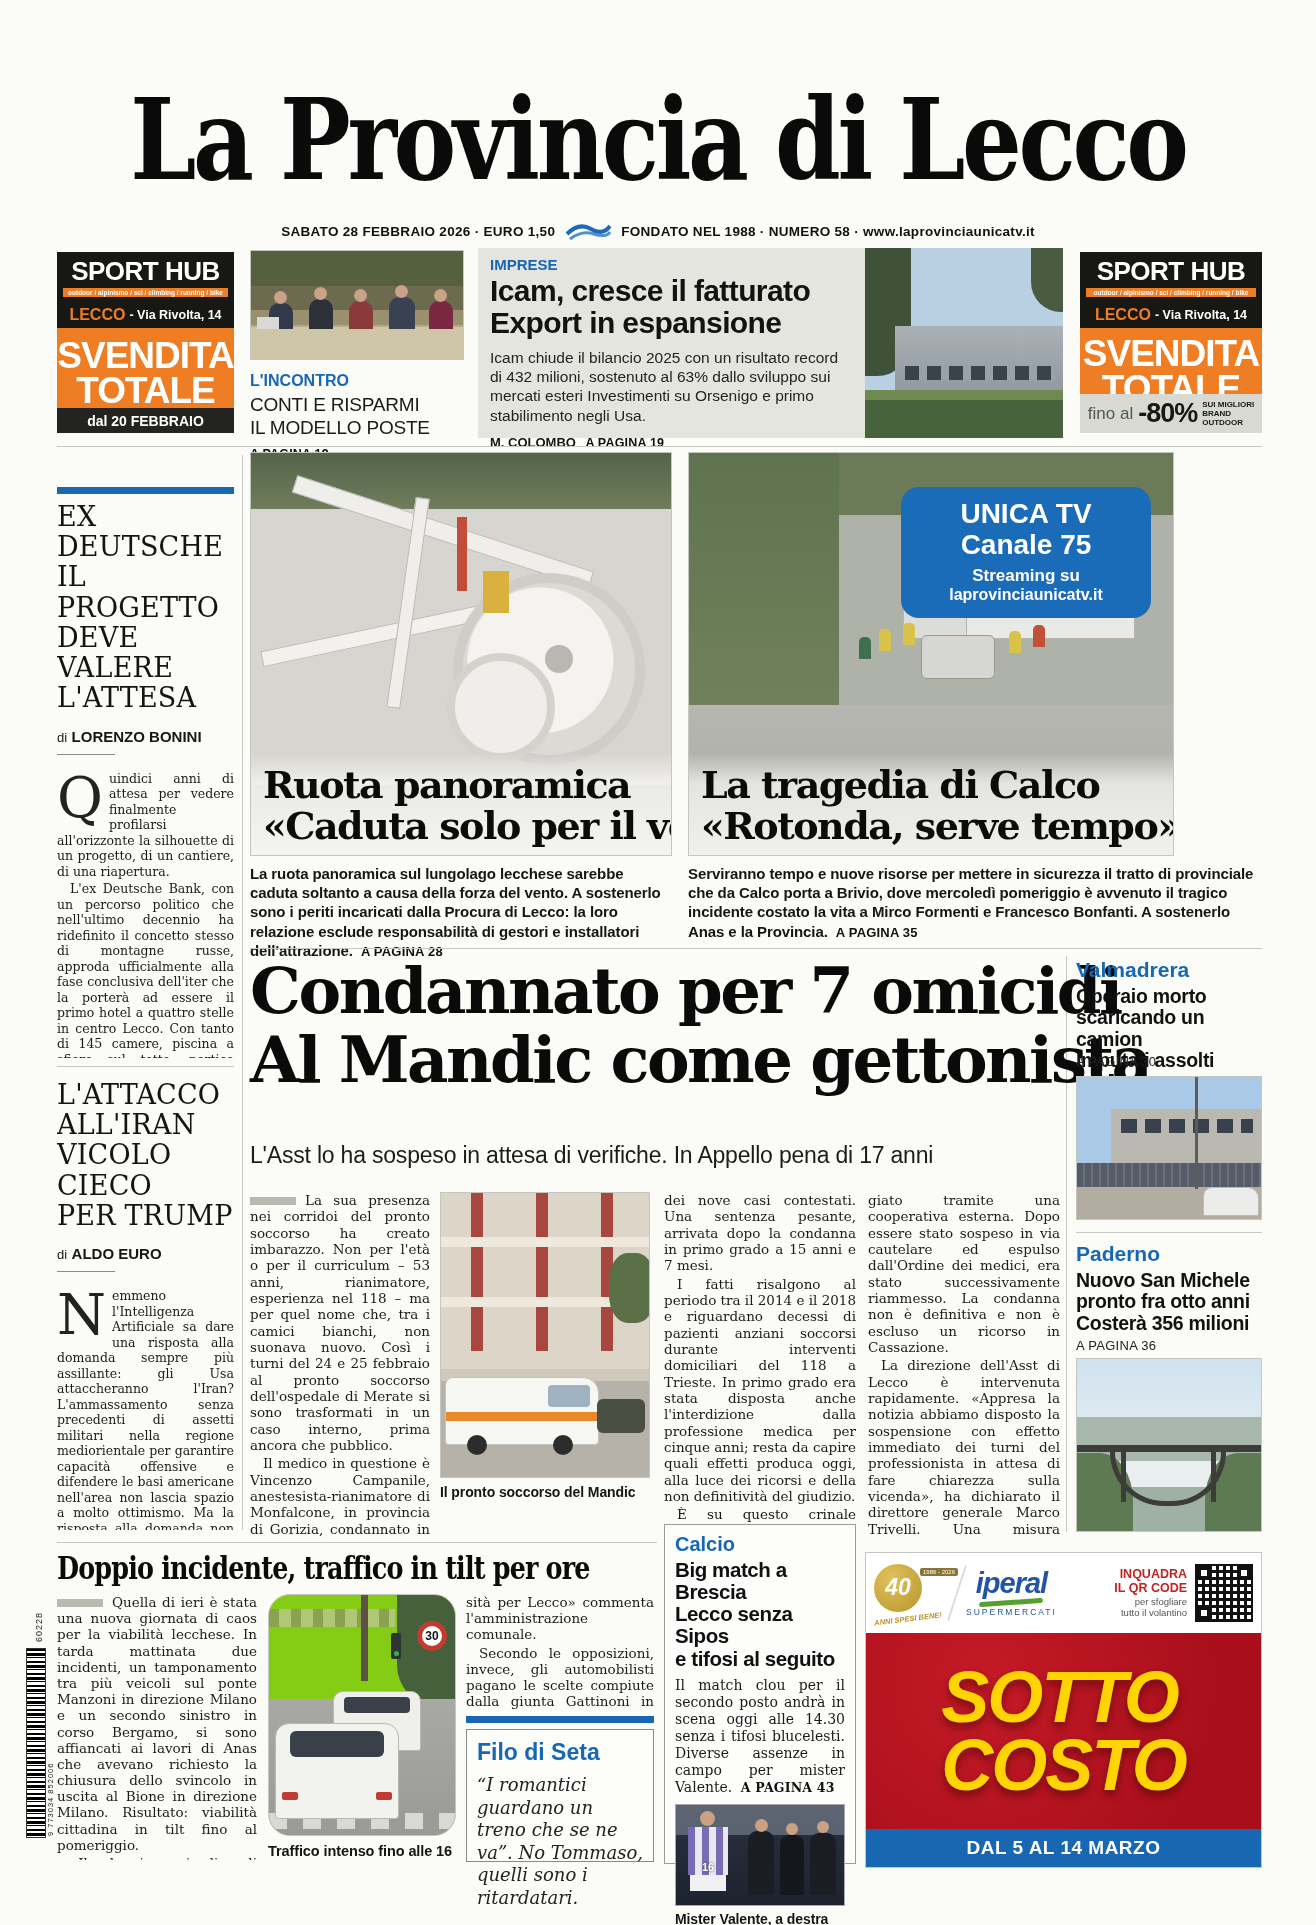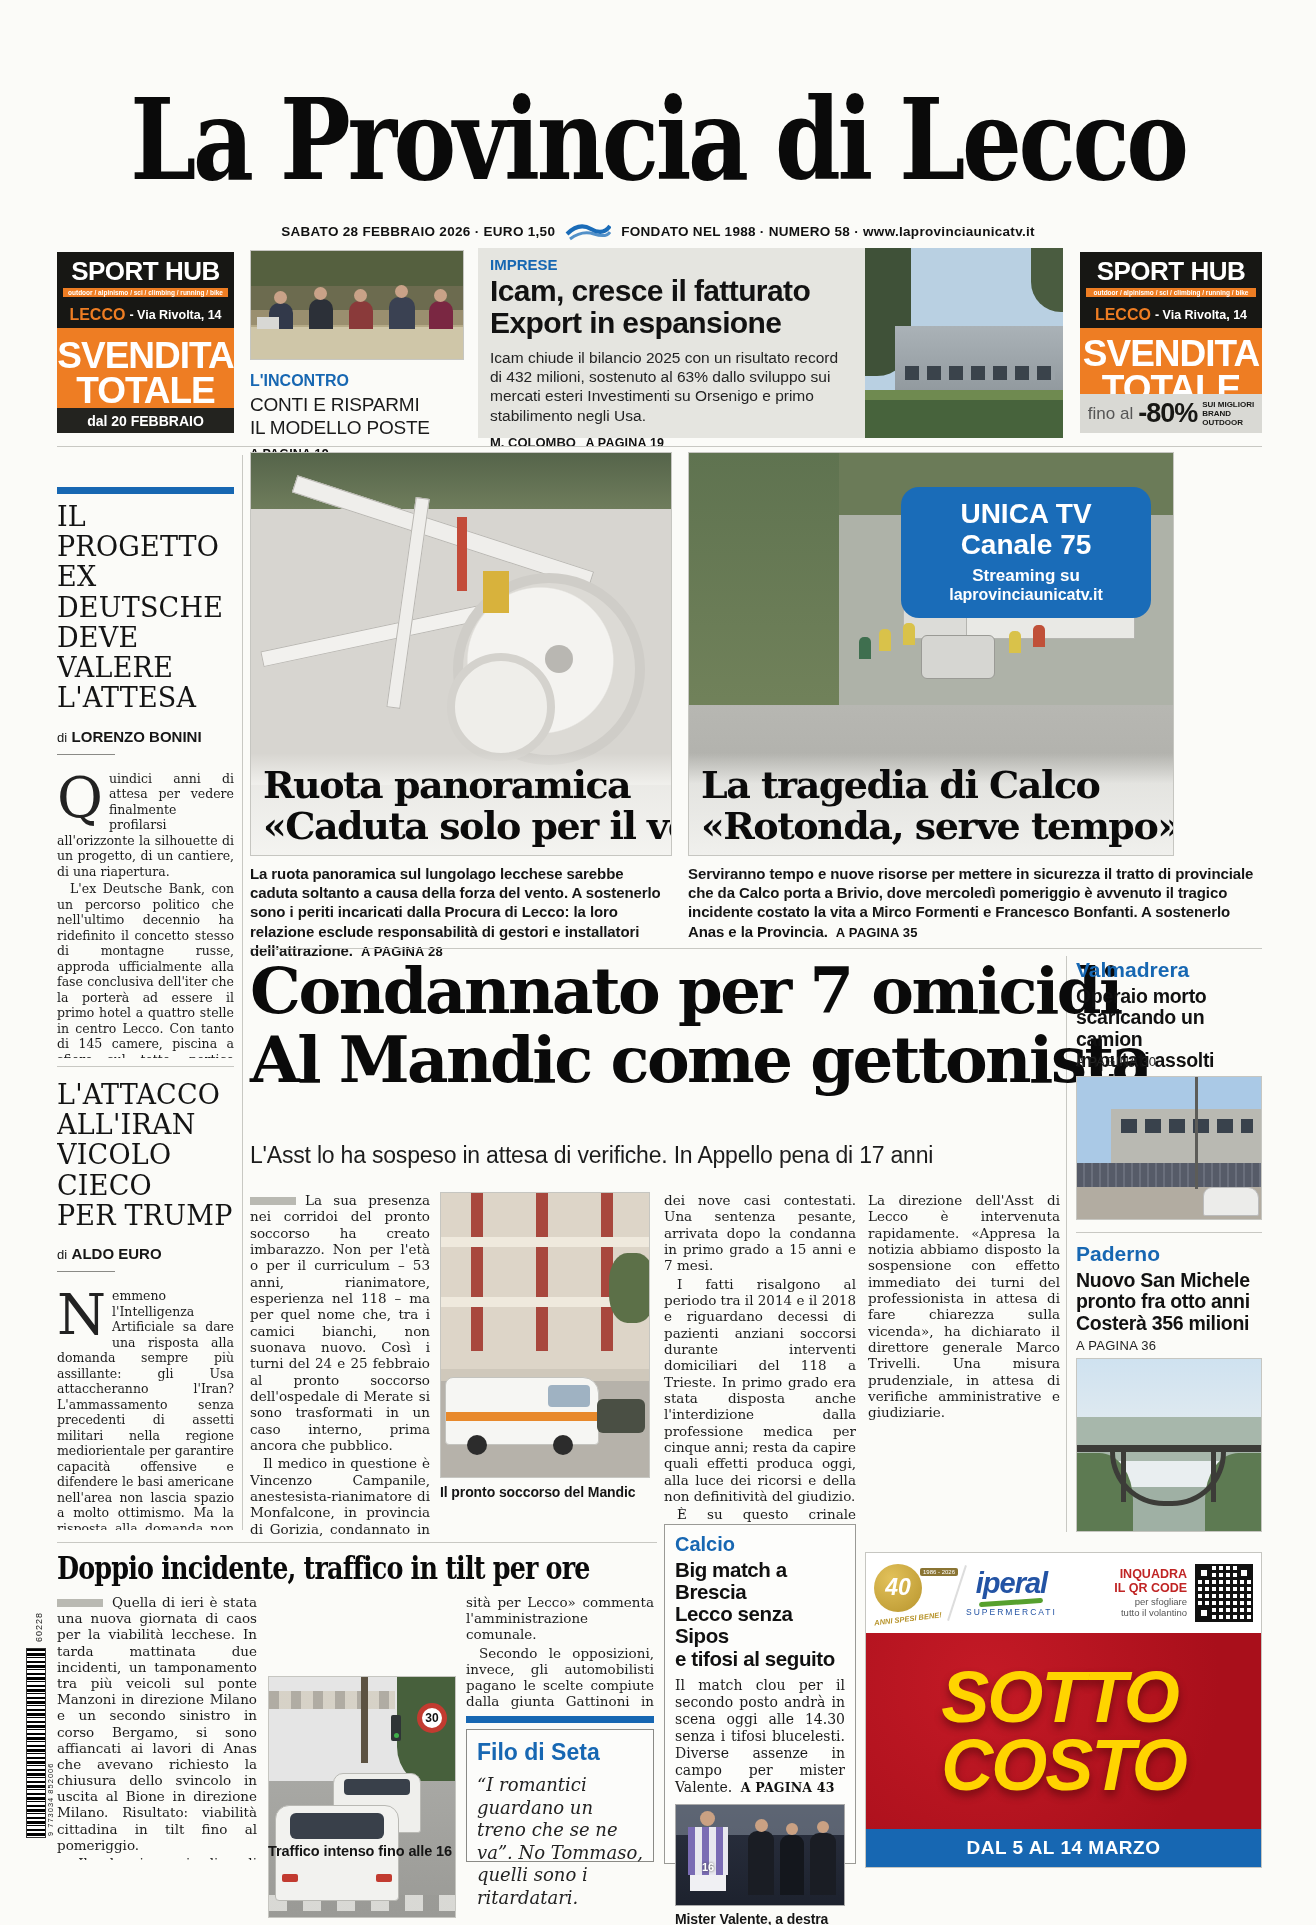--- a/index.html
+++ b/index.html
@@ -138,22 +138,22 @@
       </span>
     </div>
   </div>
 
   <div class="divh" style="left:57px;top:446px;width:1205px;"></div>
 
   <div class="abs" style="left:57px;top:487px;width:177px;height:7px;background:#1767b2;"></div>
 
   <div class="abs" style="left:57px;top:502px;width:177px;height:556px;overflow:hidden;">
     <div class="optitle">
+      <div>EX DEUTSCHE</div>
       <div>IL PROGETTO</div>
-      <div>EX DEUTSCHE</div>
       <div>DEVE VALERE</div>
       <div>L'ATTESA</div>
     </div>
     <div style="margin-top:14px;">
       <span style="font-size:13px;">di</span>
       <span style="font-weight:bold;font-size:15px;">LORENZO BONINI</span>
       <div style="width:58px;height:1px;background:#8a8a86;margin-top:8px;"></div>
     </div>
     <div class="body-col" style="font-size:12.5px;line-height:1.24;margin-top:16px;">
       <p><span class="dropcap">Q</span><span>uindici anni di attesa per vedere finalmente profilarsi all'orizzonte la silhouette di un progetto, di un cantiere, di una riapertura.</span></p>
@@ -264,20 +264,21 @@
   </div>
   <div class="abs caption" style="left:440px;top:1484px;width:210px;font-size:14px;">Il pronto soccorso del Mandic</div>
 
   <div class="abs body-col" style="left:664px;top:1192px;width:192px;height:345px;font-size:13.5px;line-height:1.21;overflow:hidden;">
     <p><span>dei nove casi contestati. Una sentenza pesante, arrivata dopo la condanna in primo grado a 15 anni e 7 mesi.</span></p>
     <p><span>I fatti risalgono al periodo tra il 2014 e il 2018 e riguardano decessi di pazienti anziani soccorsi durante interventi domiciliari del 118 a Trieste. In primo grado era stata disposta anche l'interdizione dalla professione medica per cinque anni; resta da capire quali effetti produca oggi, alla luce dei ricorsi e della non definitività del giudizio.</span></p>
     <p><span>È su questo crinale giuridico che si colloca la vicenda di Merate. Campanile ha prestato servizio al Mandic come “gettonista”, ingag-</span></p>
   </div>
 
   <div class="abs body-col" style="left:868px;top:1192px;width:192px;height:345px;font-size:13.5px;line-height:1.21;overflow:hidden;">
+    <p><span>giato tramite una cooperativa esterna. Dopo essere stato sospeso in via cautelare ed espulso dall'Ordine dei medici, era stato successivamente riammesso. La condanna non è definitiva e non è escluso un ricorso in Cassazione.</span></p>
     <p><span>La direzione dell'Asst di Lecco è intervenuta rapidamente. «Appresa la notizia abbiamo disposto la sospensione con effetto immediato dei turni del professionista in attesa di fare chiarezza sulla vicenda», ha dichiarato il direttore generale Marco Trivelli. Una misura prudenziale, in attesa di verifiche amministrative e giudiziarie.</span></p>
 
   </div>
 
   <div class="abs kicker" style="left:1076px;top:958px;font-size:21px;">Valmadrera</div>
   <div class="abs sb-title" style="left:1076px;top:986px;width:186px;">
     <div>Operaio morto</div>
     <div>scaricando un camion</div>
     <div>Imputati assolti</div>
   </div>
@@ -311,21 +312,21 @@
 
   <div class="divh" style="left:57px;top:1542px;width:600px;"></div>
 
   <div class="abs serif" style="left:57px;top:1550px;width:620px;font-weight:bold;font-size:31px;letter-spacing:-1px;color:#0a0a0a;white-space:nowrap;transform:scaleX(.82);transform-origin:left;">Doppio incidente, traffico in tilt per ore</div>
 
   <div class="abs body-col" style="left:57px;top:1594px;width:200px;height:266px;font-size:13.5px;line-height:1.2;overflow:hidden;">
     <p><span class="lead-dash"></span><span>Quella di ieri è stata una nuova giornata di caos per la viabilità lecchese. In tarda mattinata due incidenti, un tamponamento tra più veicoli sul ponte Manzoni in direzione Milano e un secondo sinistro in corso Bergamo, si sono affiancati ai lavori di Anas che avevano richiesto la chiusura dello svincolo in uscita al Bione in direzione Milano. Risultato: viabilità cittadina in tilt fino al pomeriggio.</span></p>
     <p><span>«Il doppio episodio di questa mattina, conferma per l'ennesima volta che quella del quarto ponte in uscita resta una neces-</span></p>
   </div>
 
-  <div class="photo" style="left:268px;top:1676px;width:188px;height:242px;background:#e5e5e5;">
+  <div class="photo" style="left:268px;top:1594px;width:188px;height:242px;background:#84cc16;border-radius:22px;">
     <div class="ph" style="left:0;right:60px;top:14px;height:18px;background:repeating-linear-gradient(90deg,#8d8677 0 10px,#cdc5b3 10px 22px);opacity:.6;"></div>
     <div class="ph" style="right:0;top:0;width:58px;height:112px;background:#47603c;border-radius:0 0 0 42px;"></div>
     <div class="ph" style="left:92px;top:0;width:7px;height:86px;background:#5c5242;"></div>
     <div class="ph" style="left:0;right:0;top:104px;bottom:0;background:linear-gradient(#a8a8a4,#9a9a96);"></div>
     <div class="ph" style="left:0;right:0;bottom:6px;height:16px;background:repeating-linear-gradient(90deg,#e8e8e4 0 18px,#9a9a96 18px 34px);opacity:.8;"></div>
     <div class="ph" style="left:64px;top:96px;width:86px;height:58px;background:#efefec;border-radius:10px 10px 3px 3px;border:1px solid #b9b9b4;">
       <div class="ph" style="left:10px;top:5px;right:10px;height:16px;background:#39404a;border-radius:4px;"></div>
     </div>
     <div class="ph" style="left:6px;top:128px;width:122px;height:94px;background:#f2f2ef;border-radius:14px 14px 4px 4px;border:1px solid #b9b9b4;">
       <div class="ph" style="left:14px;top:7px;right:14px;height:26px;background:#39404a;border-radius:6px;"></div>

